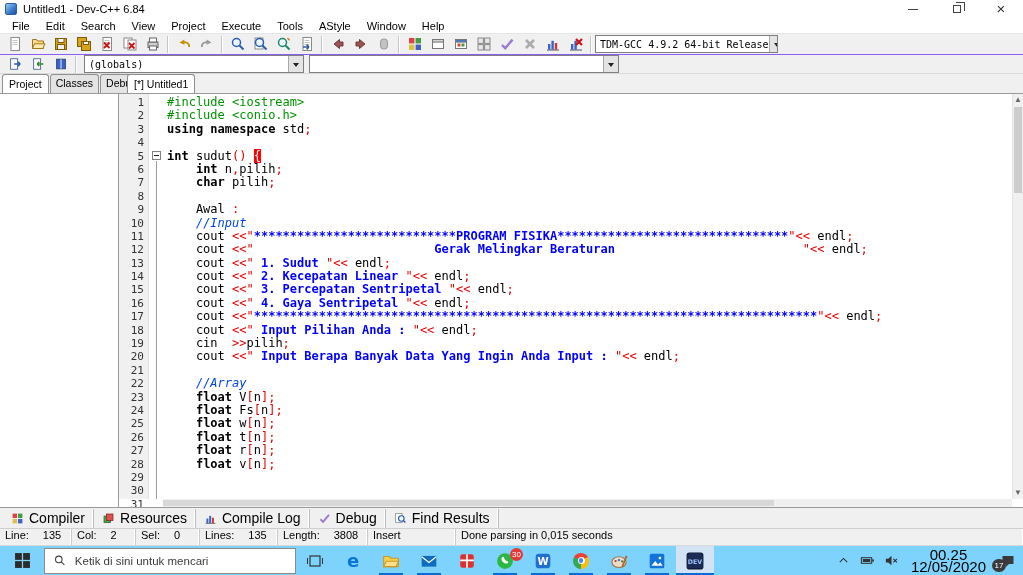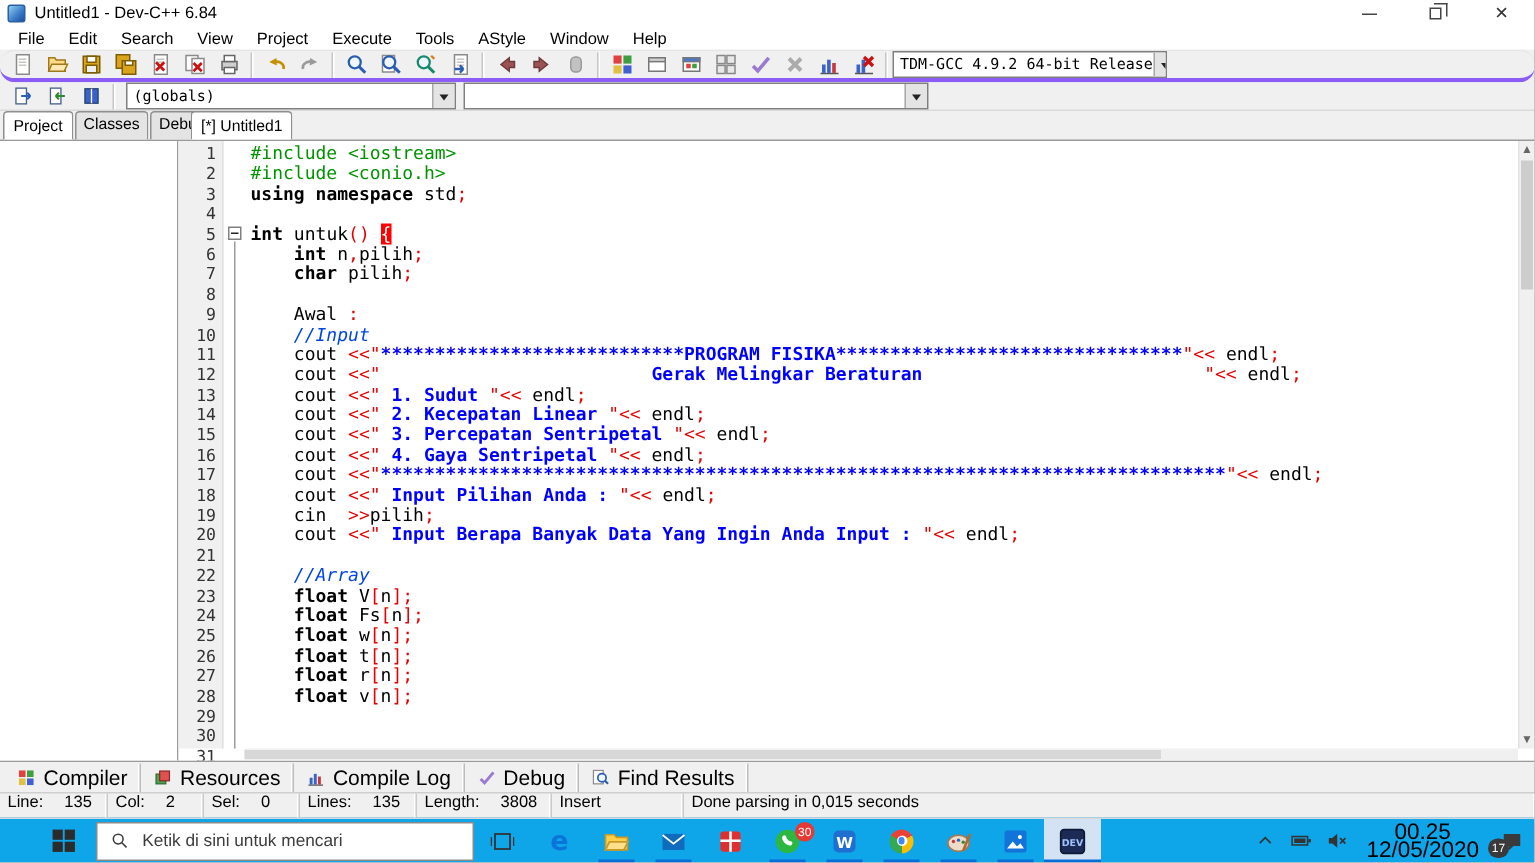--- a/index.html
+++ b/index.html
@@ -18,21 +18,21 @@
   .glyph-restore::before { content:""; position:absolute; left:2px; top:-4px; width:8px; height:8px;
                            border:1px solid #444; border-left:none; border-bottom:none; }
   .glyph-close { font-size:15px; line-height:10px; color:#333; }
 
   
   .menubar { height:15px; background:#fff; display:flex; align-items:center; font-size:11px; padding-left:4px; }
   .menu-item { padding:0 8px; }
 
   
   .toolbar { background:#f0f0f0; display:flex; align-items:center; }
-  .toolbar1 { height:22px; border-top:1px solid #e5e5e5; border-bottom:3px solid #8b5cf6; padding-left:3px;border-radius:10px; }
+  .toolbar1 { height:22px; border-top:1px solid #e5e5e5; border-bottom:1px solid #8b5cf6; padding-left:3px; }
   .toolbar2 { height:19px; border-bottom:1px solid #dadada; padding-left:3px; }
   .tb-groups { display:flex; align-items:center; }
   .tbtn { width:23px; height:20px; display:flex; align-items:center; justify-content:center; }
   .tbtn svg { display:block; }
   .vsep { width:2px; height:17px; border-left:1px solid #c6c6c6; border-right:1px solid #fff; margin:0 3px; }
   .combo { height:18px; background:#fff; border:1px solid #7f7f7f; display:flex; align-items:center;
            font-family:"DejaVu Sans Mono",monospace; font-size:10px; padding-left:4px; overflow:hidden; }
   .combo .combo-text { white-space:nowrap; }
   .combo .arrow { margin-left:auto; width:15px; align-self:stretch; background:#e4e4e4; border-left:1px solid #a9a9a9;
                   display:flex; align-items:center; justify-content:center; flex:none; }
@@ -80,21 +80,21 @@
           box-shadow:inset -1px 0 #fff; height:19px; }
 
   
   .statusbar { height:17px; background:#f0f0f0; border-top:1px solid #cfcfcf; display:flex; align-items:center; font-size:11px; }
   .sseg { height:100%; display:flex; align-items:flex-start; padding:0 5px; border-right:1px solid #cacaca;
           box-shadow:inset -1px 0 #fff; white-space:nowrap; }
   .sseg .sval { margin-left:14px; }
   .s1{width:72px} .s2{width:64px} .s3{width:64px} .s4{width:78px} .s5{width:90px} .s6{width:88px} .s7{flex:1; border-right:none;}
 
   
-  .taskbar { height:30px; background:#0ea5e9; border-top:1px solid #d6d8da; display:flex; align-items:center;padding-left:20px; }
+  .taskbar { height:30px; background:#7dd3fc; border-top:1px solid #d6d8da; display:flex; align-items:center; }
   .start { width:44px; height:100%; display:flex; align-items:center; justify-content:center; flex:none; }
   .tsearch { width:252px; height:26px; background:#fff; border:1px solid #8a8a8a; display:flex; align-items:center;
              padding:0 9px; gap:9px; flex:none; }
   .tsearch input { border:none; outline:none; width:100%; font-family:"Liberation Sans",sans-serif;
                    font-size:11.5px; color:#333; background:transparent; }
   .tsearch input::placeholder { color:#3c3c3c; opacity:1; }
   .tapp { width:38px; height:100%; position:relative; display:flex; align-items:center; justify-content:center; flex:none; }
   .tapp.running::after { content:""; position:absolute; left:7px; right:7px; bottom:0; height:2px; background:#0a6cd6; }
   .tapp.active { background:#d3e3f3; }
   .tapp.active::after { left:0; right:0; }
@@ -399,21 +399,21 @@
           <div class="gnum">30</div>
           <div class="gnum">31</div>
         </div>
       <div class="fold-box"></div>
       <div class="fold-line"></div>
       <div class="code" id="code-lines">
           <div class="cline"><span class="inc">#include &lt;iostream&gt;</span></div>
           <div class="cline"><span class="inc">#include &lt;conio.h&gt;</span></div>
           <div class="cline"><span class="kw">using</span><span> </span><span class="kw">namespace</span><span> std</span><span class="sym">;</span></div>
           <div class="cline"></div>
-          <div class="cline"><span class="kw">int</span><span> untuk</span><span class="sym">()</span><span> </span><span class="bhl">{</span></div>
+          <div class="cline"><span class="kw">int</span><span> sudut</span><span class="sym">()</span><span> </span><span class="bhl">{</span></div>
           <div class="cline"><span>    </span><span class="kw">int</span><span> n</span><span class="sym">,</span><span>pilih</span><span class="sym">;</span></div>
           <div class="cline"><span>    </span><span class="kw">char</span><span> pilih</span><span class="sym">;</span></div>
           <div class="cline"></div>
           <div class="cline"><span>    Awal </span><span class="sym">:</span></div>
           <div class="cline"><span>    </span><span class="com">//Input</span></div>
           <div class="cline"><span>    cout </span><span class="sym">&lt;&lt;"</span><span class="str">****************************PROGRAM FISIKA********************************</span><span class="sym">"&lt;&lt;</span><span> endl</span><span class="sym">;</span></div>
           <div class="cline"><span>    cout </span><span class="sym">&lt;&lt;"</span><span class="str">                         Gerak Melingkar Beraturan                          </span><span class="sym">"&lt;&lt;</span><span> endl</span><span class="sym">;</span></div>
           <div class="cline"><span>    cout </span><span class="sym">&lt;&lt;"</span><span class="str"> 1. Sudut </span><span class="sym">"&lt;&lt;</span><span> endl</span><span class="sym">;</span></div>
           <div class="cline"><span>    cout </span><span class="sym">&lt;&lt;"</span><span class="str"> 2. Kecepatan Linear </span><span class="sym">"&lt;&lt;</span><span> endl</span><span class="sym">;</span></div>
           <div class="cline"><span>    cout </span><span class="sym">&lt;&lt;"</span><span class="str"> 3. Percepatan Sentripetal </span><span class="sym">"&lt;&lt;</span><span> endl</span><span class="sym">;</span></div>

